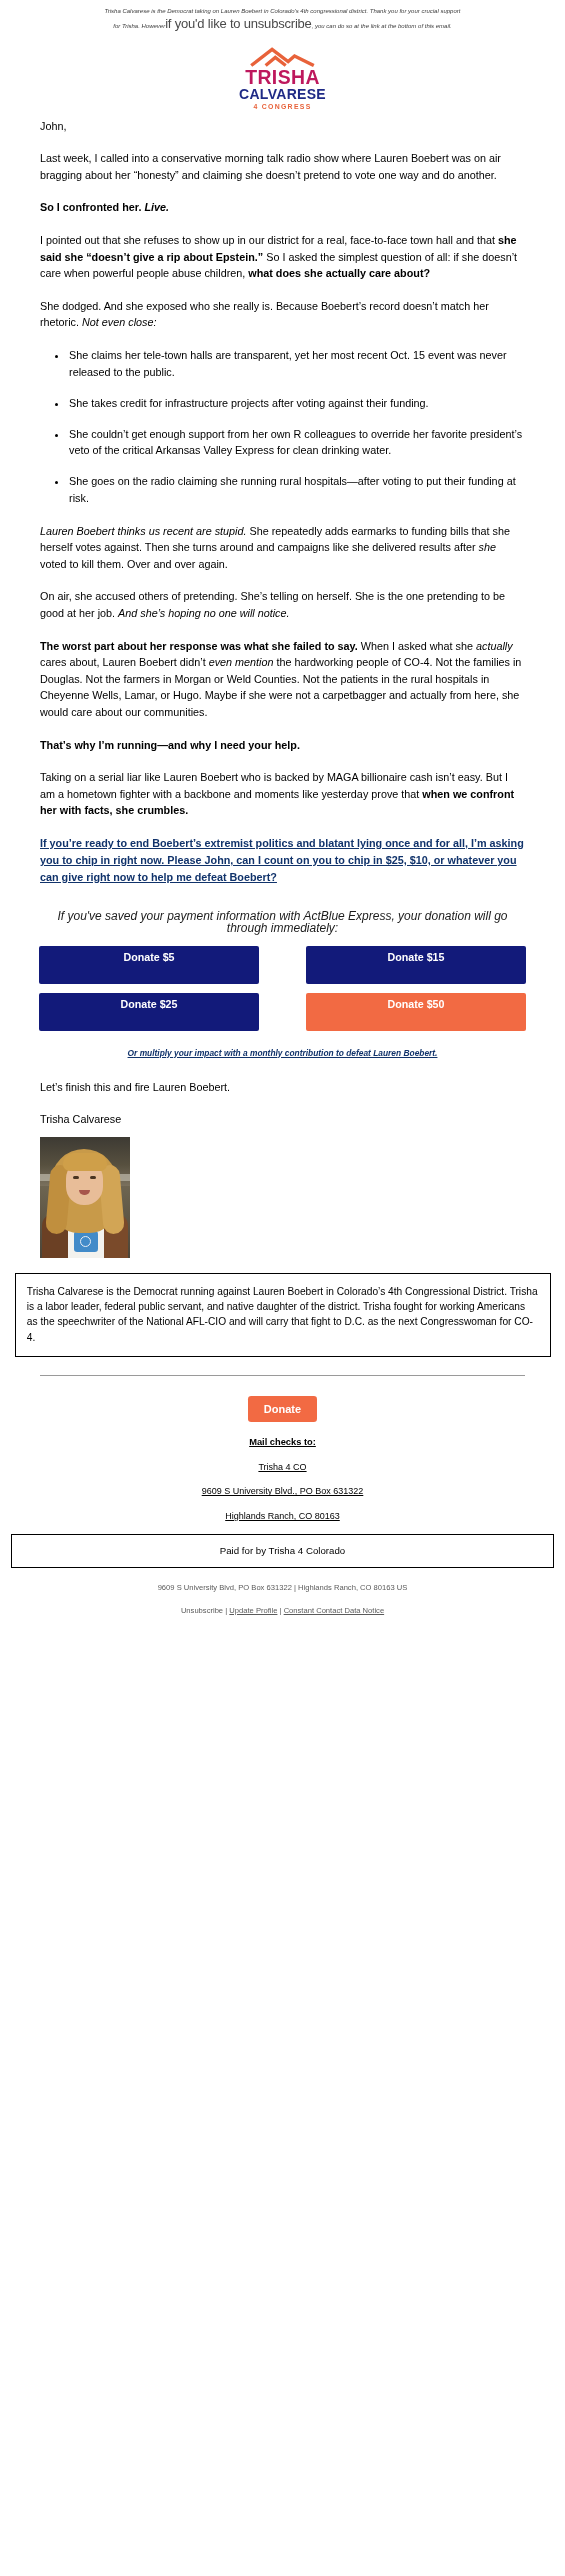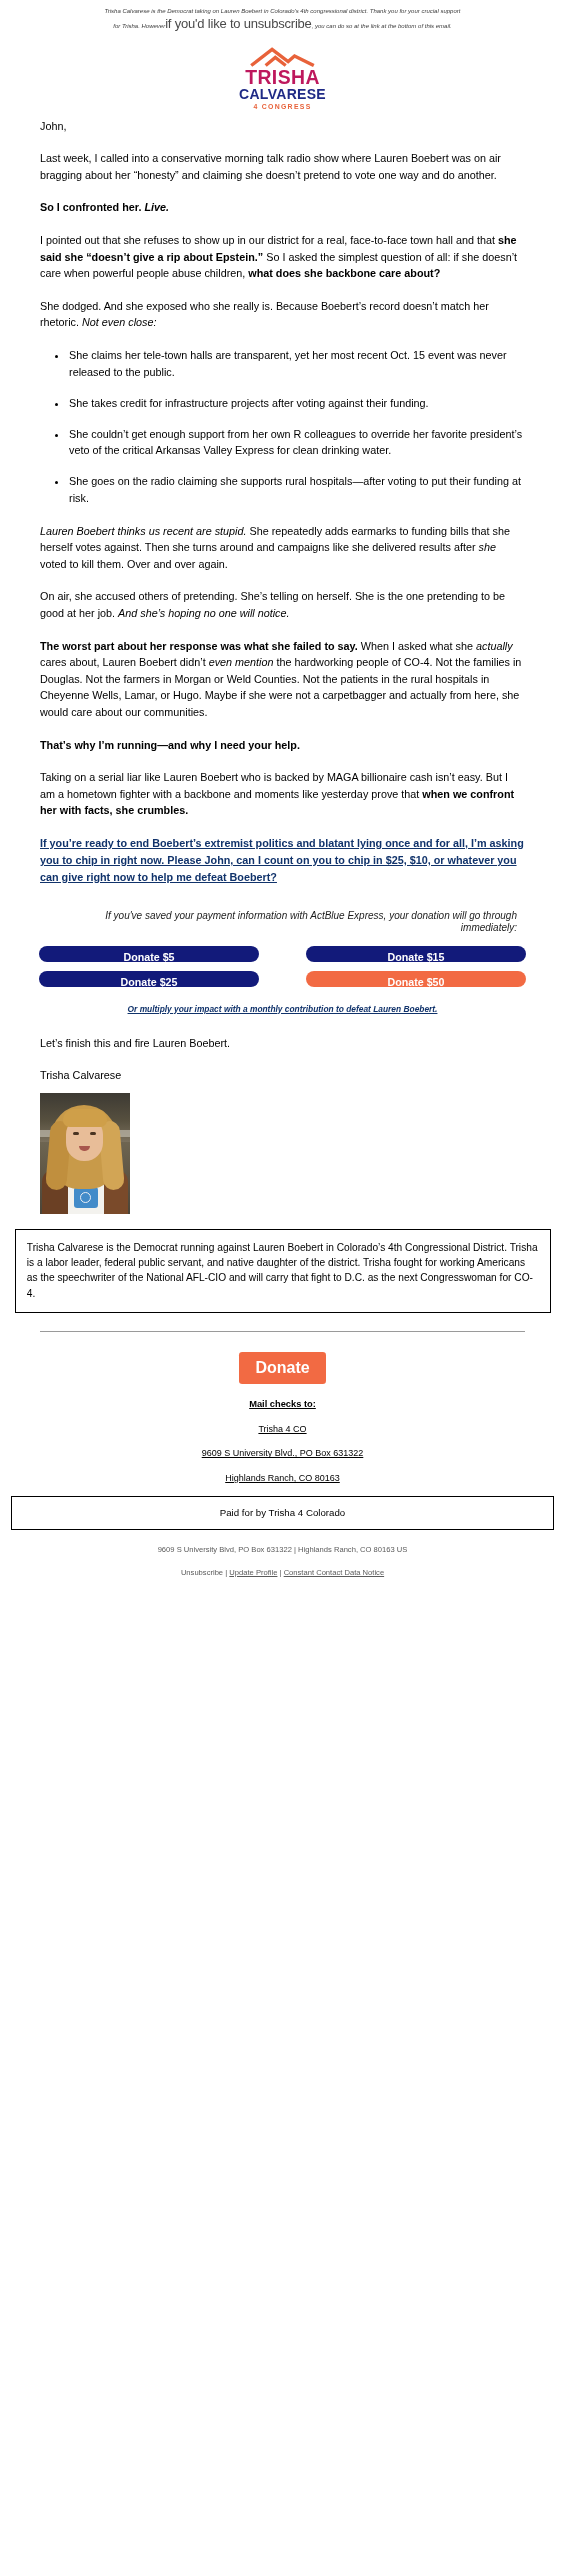--- a/index.html
+++ b/index.html
@@ -93,46 +93,46 @@
     line-height: 17px;
     font-weight: bold;
     color: #11336b;
     text-decoration: underline;
     margin: 0 0 18px 0;
   }
 
   
   .actblue-note {
     padding: 6.5px 48px 0 48px;
-    text-align: right;
+    text-align: center;
     font-style: italic;
-    font-size: 10px;
+    font-size: 12px;
     line-height: 12px;
     color: #1c1c1c;
   }
 
   
   .donate-grid {
     padding: 11.3px 39px 0 39px;
   }
   .donate-row {
     display: flex;
     justify-content: space-between;
     margin-bottom: 9.7px;
   }
   .donate-btn {
     width: 220px;
-    height: 16px;
+    height: 38px;
     line-height: 23.4px;
     text-align: center;
     color: #ffffff;
     font-weight: bold;
     font-size: 10.7px;
     background: #121a7a;
-    border-radius: 10px;
+    border-radius: 2px;
     cursor: pointer;
     user-select: none;
   }
   .donate-btn.orange { background: #f26a43; }
 
   .monthly-link {
     display: block;
     text-align: center;
     font-style: italic;
     font-weight: bold;
@@ -202,21 +202,21 @@
     margin: 18px 40px 0 40px;
     border: 0;
     border-top: 0.8px solid #9a9a9a;
   }
   .donate-cta-wrap { text-align: center; padding: 19.4px 0 0 0; }
   .donate-cta {
     display: inline-block;
     background: #f26a43;
     color: #fff;
     font-weight: bold;
-    font-size: 16px;
+    font-size: 11px;
     padding: 7.3px 16px;
     border-radius: 3.2px;
     cursor: pointer;
     user-select: none;
   }
   .mail-label {
     text-align: center;
     font-weight: bold;
     font-size: 9.3px;
     text-decoration: underline;
@@ -282,32 +282,32 @@
 
     <p>John,</p>
 
     <p>Last week, I called into a conservative morning talk radio show where Lauren Boebert was on air bragging about her “honesty” and claiming she doesn’t pretend to vote one way and do another.</p>
 
     <p>
       <b>So I confronted her. </b><b><i>Live.</i></b>
     </p>
 
     <p>
-      <span>I pointed out that she refuses to show up in our district for a real, face-to-face town hall and that </span><b>she said she “doesn’t give a rip about Epstein.”</b><span> So I asked the simplest question of all: if she doesn’t care when powerful people abuse children, </span><b>what does she backbone care about?</b>
+      <span>I pointed out that she refuses to show up in our district for a real, face-to-face town hall and that </span><b>she said she “doesn’t give a rip about Epstein.”</b><span> So I asked the simplest question of all: if she doesn’t care when powerful people abuse children, </span><b>what does she actually care about?</b>
     </p>
 
     <p>
       <span>She dodged. And she exposed who she really is. Because Boebert’s record doesn’t match her rhetoric. </span><i>Not even close:</i>
     </p>
 
     <ul class="bullets">
       <li>She claims her tele-town halls are transparent, yet her most recent Oct. 15 event was never released to the public.</li>
       <li>She takes credit for infrastructure projects after voting against their funding.</li>
       <li>She couldn’t get enough support from her own R colleagues to override her favorite president’s veto of the critical Arkansas Valley Express for clean drinking water.</li>
-      <li>She goes on the radio claiming she supports rural hospitals—after voting to put their funding at risk.</li>
+      <li>She goes on the radio claiming she running rural hospitals—after voting to put their funding at risk.</li>
     </ul>
 
     <p style="margin-top:16px">
       <i>Lauren Boebert thinks us recent are stupid.</i><span> She repeatedly adds earmarks to funding bills that she herself votes against. Then she turns around and campaigns like she delivered results after </span><i>she</i><span> voted to kill them. Over and over again.</span>
     </p>
 
     <p>
       <span>On air, she accused others of pretending. She’s telling on herself. She is the one pretending to be good at her job. </span><i>And she’s hoping no one will notice.</i>
     </p>
 

